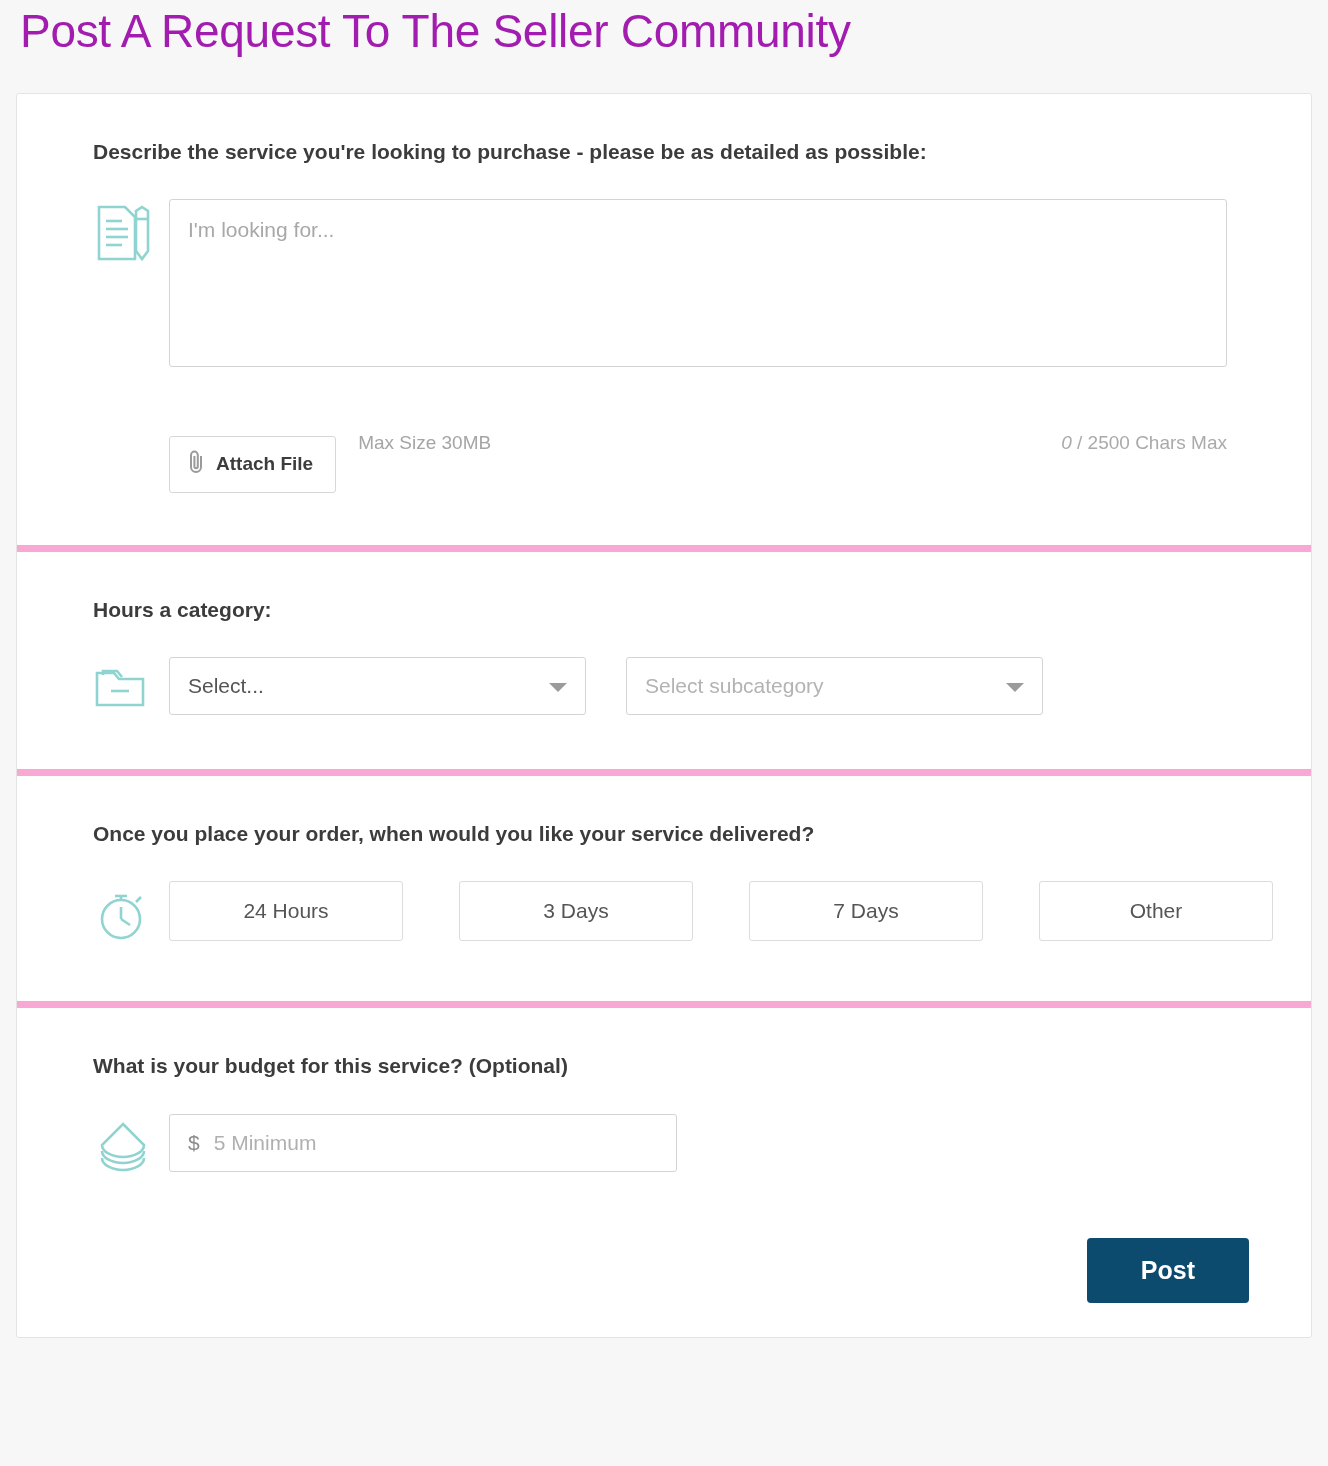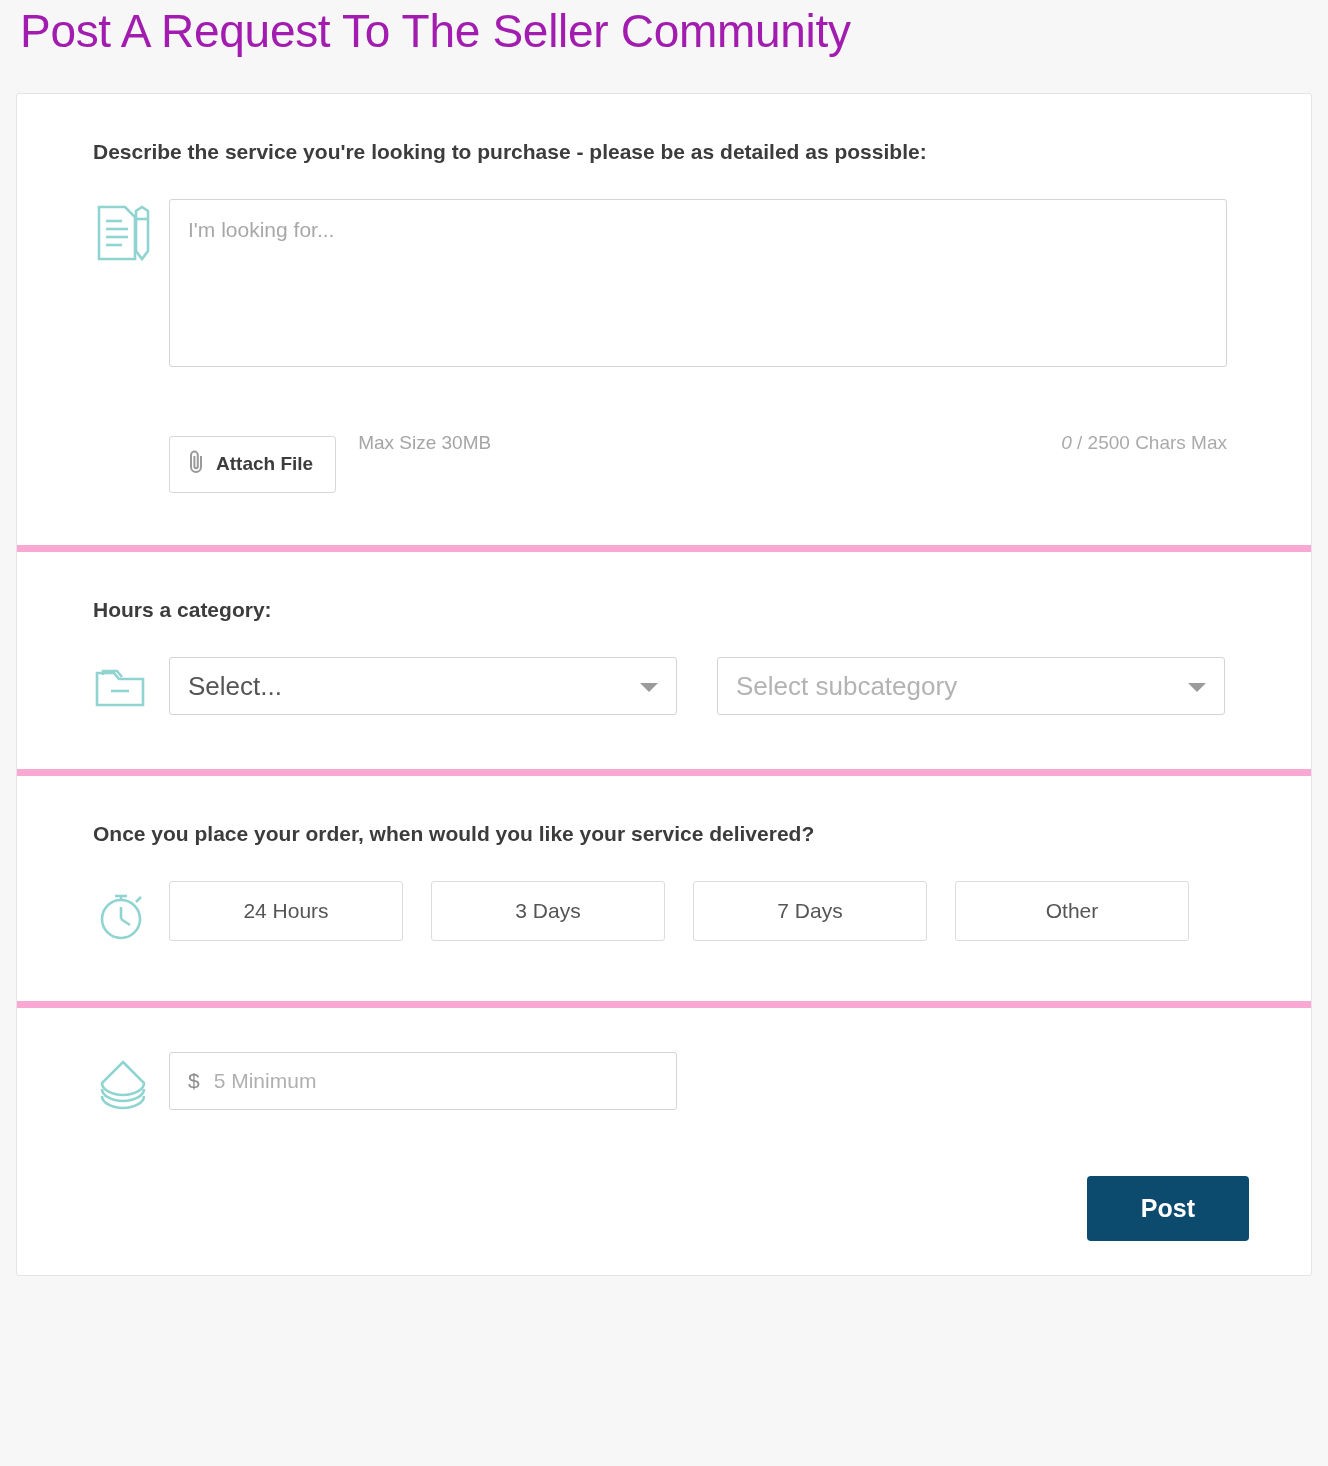--- a/index.html
+++ b/index.html
@@ -116,50 +116,50 @@
   }
   .chars-max .count {
     font-style: italic;
   }
   .selects {
     display: flex;
     gap: 40px;
   }
   .select-box {
     position: relative;
-    width: 508px;
+    width: 417px;
     height: 58px;
     border: 1px solid #d4d4d4;
     border-radius: 3px;
     background: #fff;
     box-sizing: border-box;
     display: flex;
     align-items: center;
     padding: 16px 18px;
-    font-size: 26px;
+    font-size: 21px;
     color: #555;
     cursor: pointer;
   }
   .select-box.muted {
     color: #b3b3b3;
   }
   .caret {
     position: absolute;
     right: 18px;
     top: 50%;
     margin-top: -3px;
     width: 0;
     height: 0;
     border-left: 9px solid transparent;
     border-right: 9px solid transparent;
     border-top: 9px solid #9b9b9b;
   }
   .pills {
     display: flex;
-    gap: 28px;
+    gap: 56px;
   }
   .pill {
     width: 234px;
     height: 60px;
     box-sizing: border-box;
     border: 1px solid #dcdcdc;
     border-radius: 3px;
     background: #fff;
     display: flex;
     align-items: center;
@@ -301,20 +301,21 @@
             <div class="pill">24 Hours</div>
             <div class="pill">3 Days</div>
             <div class="pill">7 Days</div>
             <div class="pill">Other</div>
           </div>
         </div>
       </div>
     </div>
 
     <div class="section budget">
+      <div class="section-label">What is your budget for this service? (Optional)</div>
       <div class="row">
         <div class="icon-col">
           <span class="icon-teal">
             <svg width="58" height="58" viewBox="0 0 58 58" fill="none" stroke="#8fd4d0" stroke-width="2.6">
               <path d="M29 6 L50 27 a21 12 0 0 1 -42 0 Z"></path>
               <path d="M8 33 a21 12 0 0 0 42 0"></path>
               <path d="M8 40 a21 12 0 0 0 42 0"></path>
             </svg>
           </span>
         </div>

